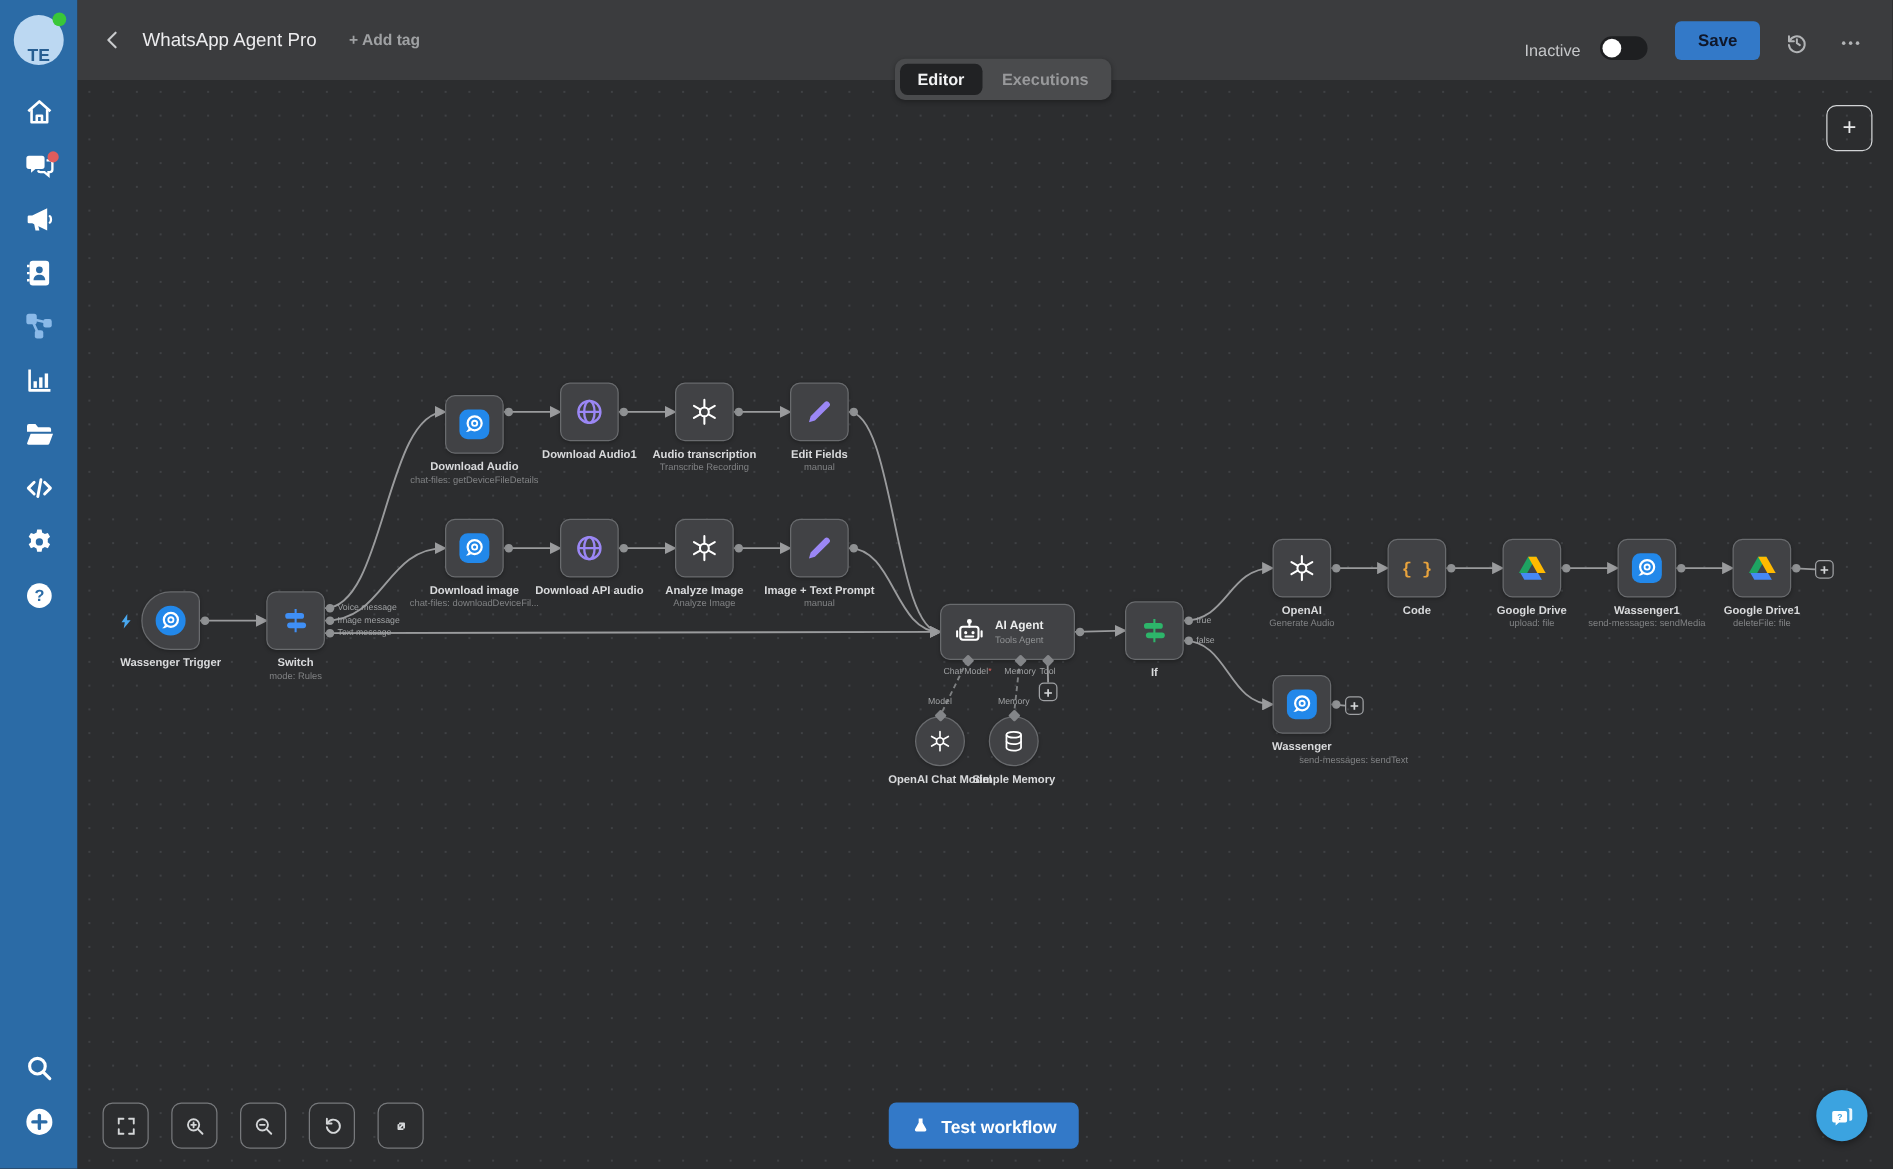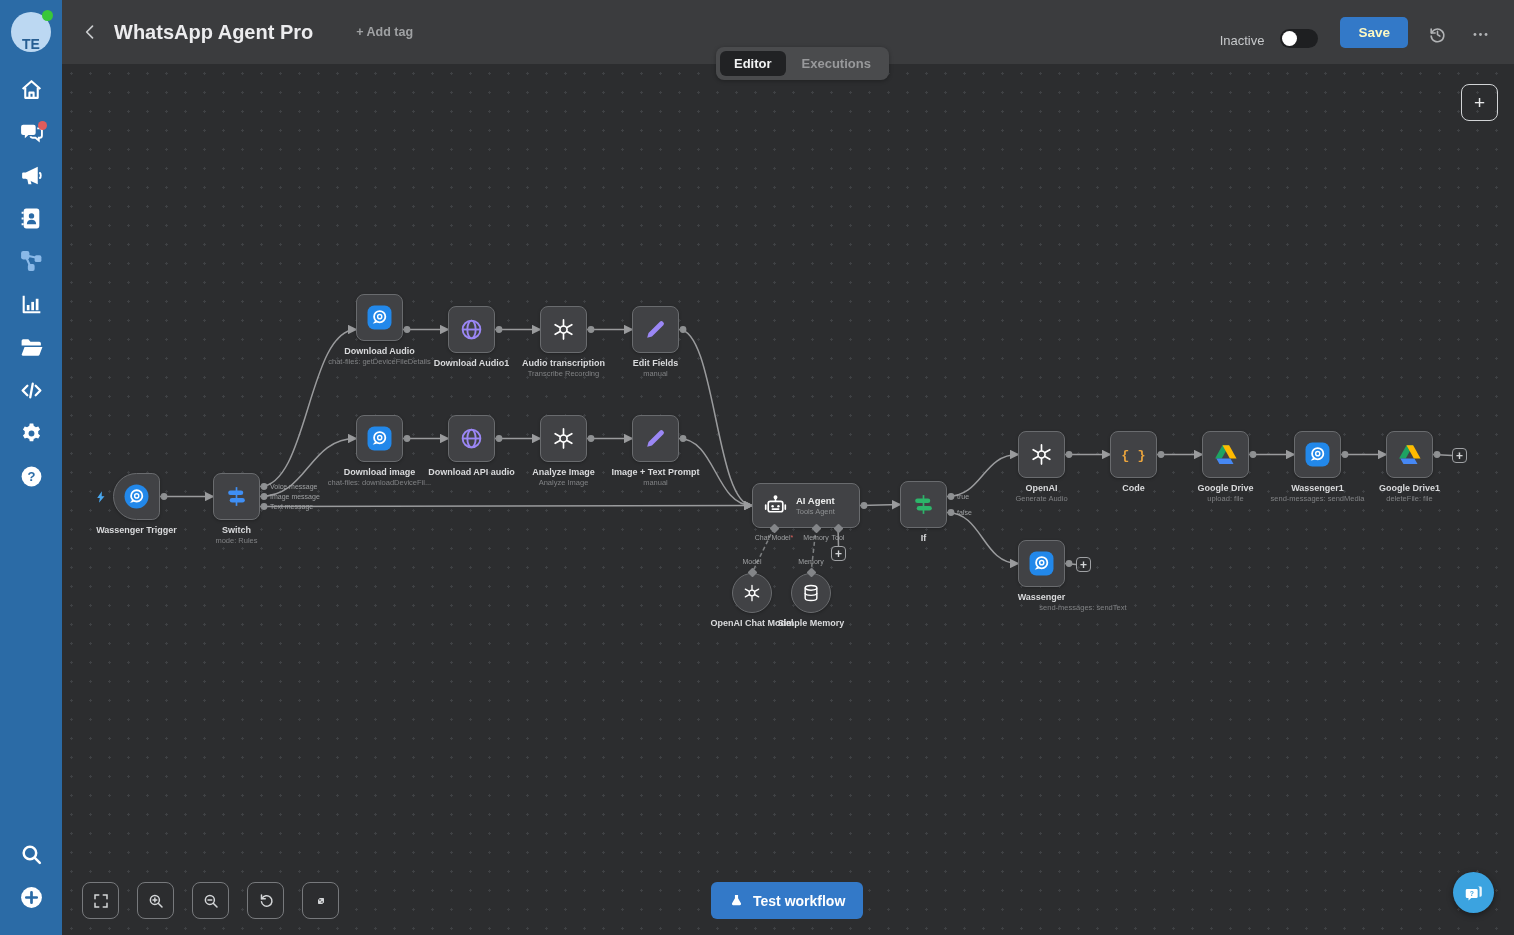--- a/index.html
+++ b/index.html
@@ -21,29 +21,29 @@
   .sb-badge { position:absolute; top:8px; right:15px; width:9px; height:9px; border-radius:50%;
     background:#e05c5c; }
   .sb-spacer { flex:1; }
 
   
   .main { flex:1; display:flex; flex-direction:column; position:relative; }
   .topbar { height:64px; background:#3b3c3e; display:flex; align-items:center;
     padding:0 20px 0 18px; flex-shrink:0; }
   .back-btn { background:none; border:none; cursor:pointer; display:flex; margin-right:14px; }
   .back-btn svg { width:20px; height:20px; }
-  .wf-title { color:#ececee; font-size:20px; font-weight:700; margin-right:43px; }
+  .wf-title { color:#ececee; font-size:15px; font-weight:400; margin-right:26px; }
   .add-tag { color:#9fa1a3; font-size:12.5px; font-weight:600; cursor:pointer; }
   .topbar-right { margin-left:auto; display:flex; align-items:flex-end; gap:16px; }
   .status-label { color:#c6c8ca; font-size:13px; }
   .toggle { width:38px; height:19px; border-radius:10px; background:#1e1f21; position:relative;
     cursor:pointer; }
   .toggle .knob { position:absolute; left:2px; top:2px; width:15px; height:15px; border-radius:50%;
     background:#fff; }
-  .save-btn { background:#3379c8; color:#fef9c3; border:none; border-radius:5px; font-size:13.5px;
+  .save-btn { background:#3379c8; color:#0f172a; border:none; border-radius:5px; font-size:13.5px;
     font-weight:600; padding:8px 18px; cursor:pointer; margin-left:6px; }
   .icon-btn { background:none; border:none; cursor:pointer; display:flex; padding:4px; }
   .icon-btn svg { width:19px; height:19px; }
 
   
   .tabs { position:absolute; top:47px; left:654px; background:#4a4b4d; border-radius:8px;
     padding:4px; display:flex; gap:2px; z-index:30; box-shadow:0 1px 4px rgba(0,0,0,.3); }
   .tab { font-size:13px; padding:5px 14px; border-radius:6px; cursor:pointer; border:none;
     background:transparent; color:#98999b; font-weight:600; font-family:inherit; }
   .tab.active { background:#212224; color:#f2f3f4; }
@@ -322,21 +322,21 @@
                   <rect x="5.5" y="13.4" width="14.5" height="4.4" rx="2.2"></rect>
                 </svg>
               </span>
             </div>
             <div class="node-label" style="left: -56.5px; top: 52px;">Switch</div>
             <div class="node-sub" style="left: -61.5px; top: 63px;">mode: Rules</div>
             <span class="port-label" style="left: 57px; top: 9.5px;">Voice message</span>
             <span class="port-label" style="left: 57px; top: 19.5px;">Image message</span>
             <span class="port-label" style="left: 57px; top: 29.5px;">Text message</span>
           </div>
-          <div class="node-wrap" style="left: 294px; top: 230px;">
+          <div class="node-wrap" style="left: 294px; top: 252px;">
             <div class="node-box square" style="width: 47px; height: 47px;">
               <span class="node-icon">
                 <svg viewBox="0 0 24 24">
                   <rect x="0.5" y="0.5" width="23" height="23" rx="6.5" fill="#2288ea"></rect>
                   <circle cx="12.2" cy="11.2" r="5.4" fill="none" stroke="#fff" stroke-width="1.7"></circle>
                   <circle cx="12.2" cy="11.2" r="2" fill="none" stroke="#fff" stroke-width="1.4"></circle>
                   <path d="M7.8 14.6 c-.4 1.4 -1.3 2.4 -2.4 3 1.7 .2 3.2 -.3 4.2 -1.1 Z" fill="#fff"></path>
                 </svg>
               </span>
             </div>

